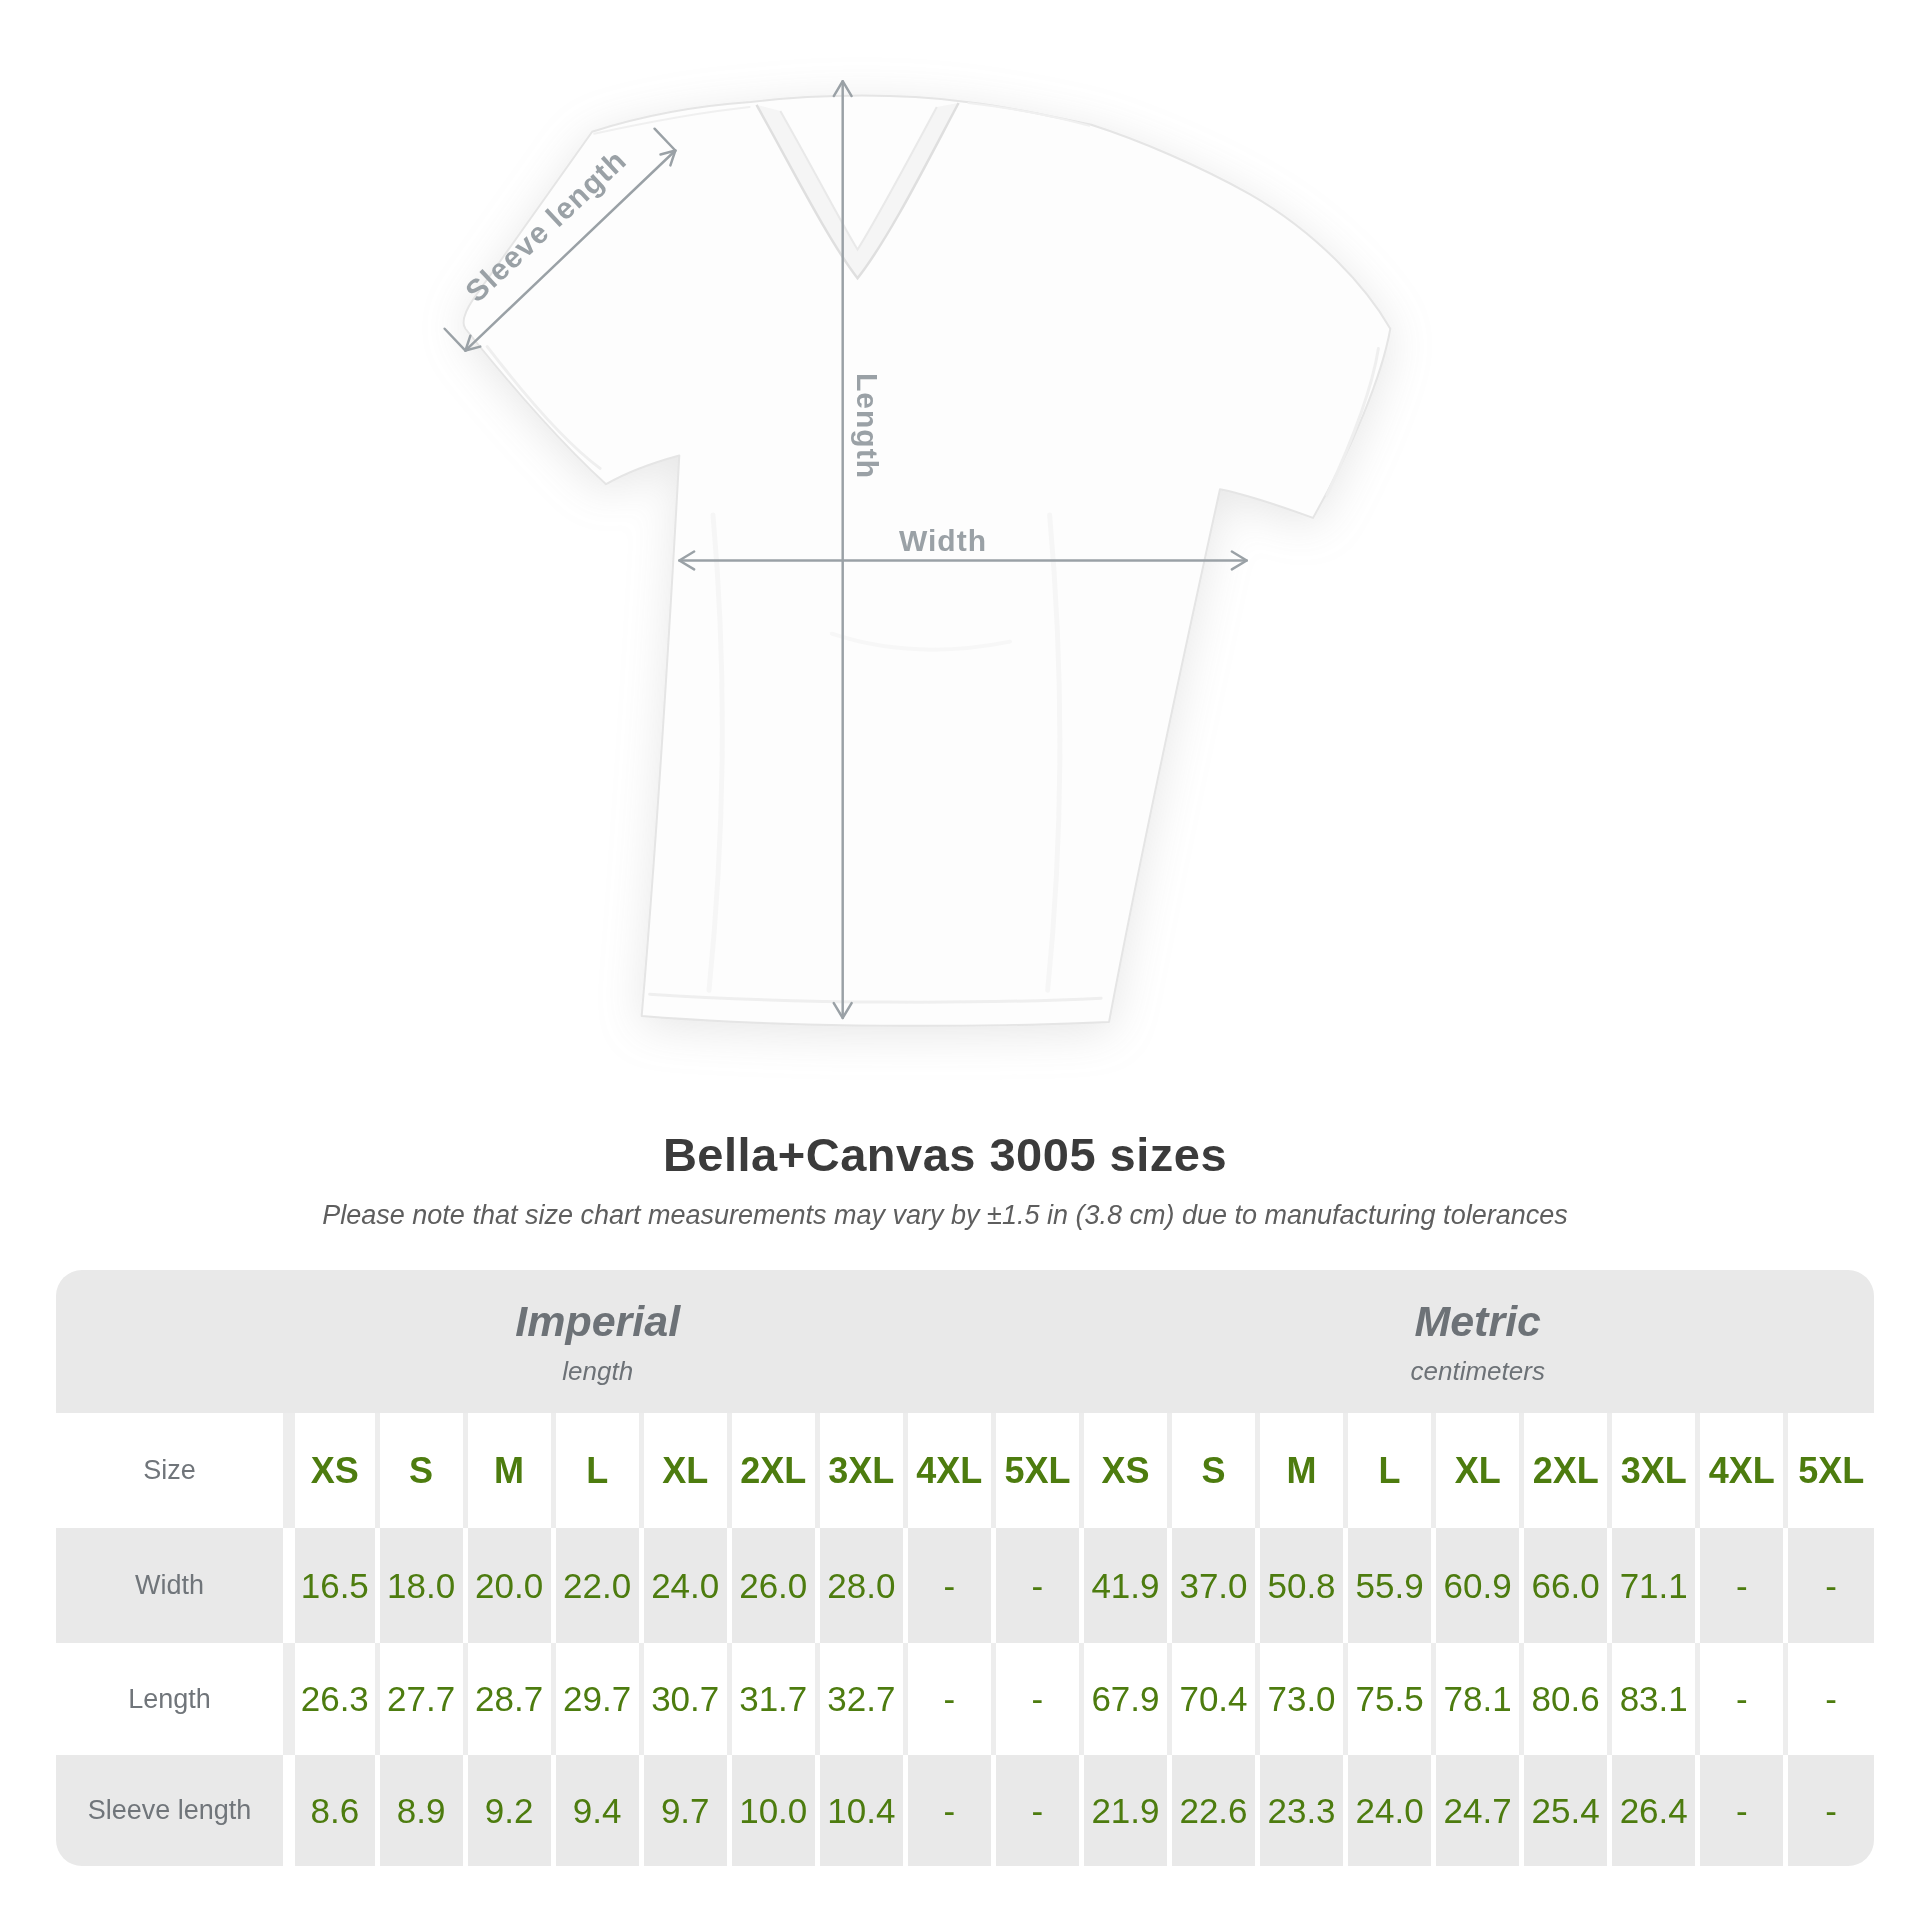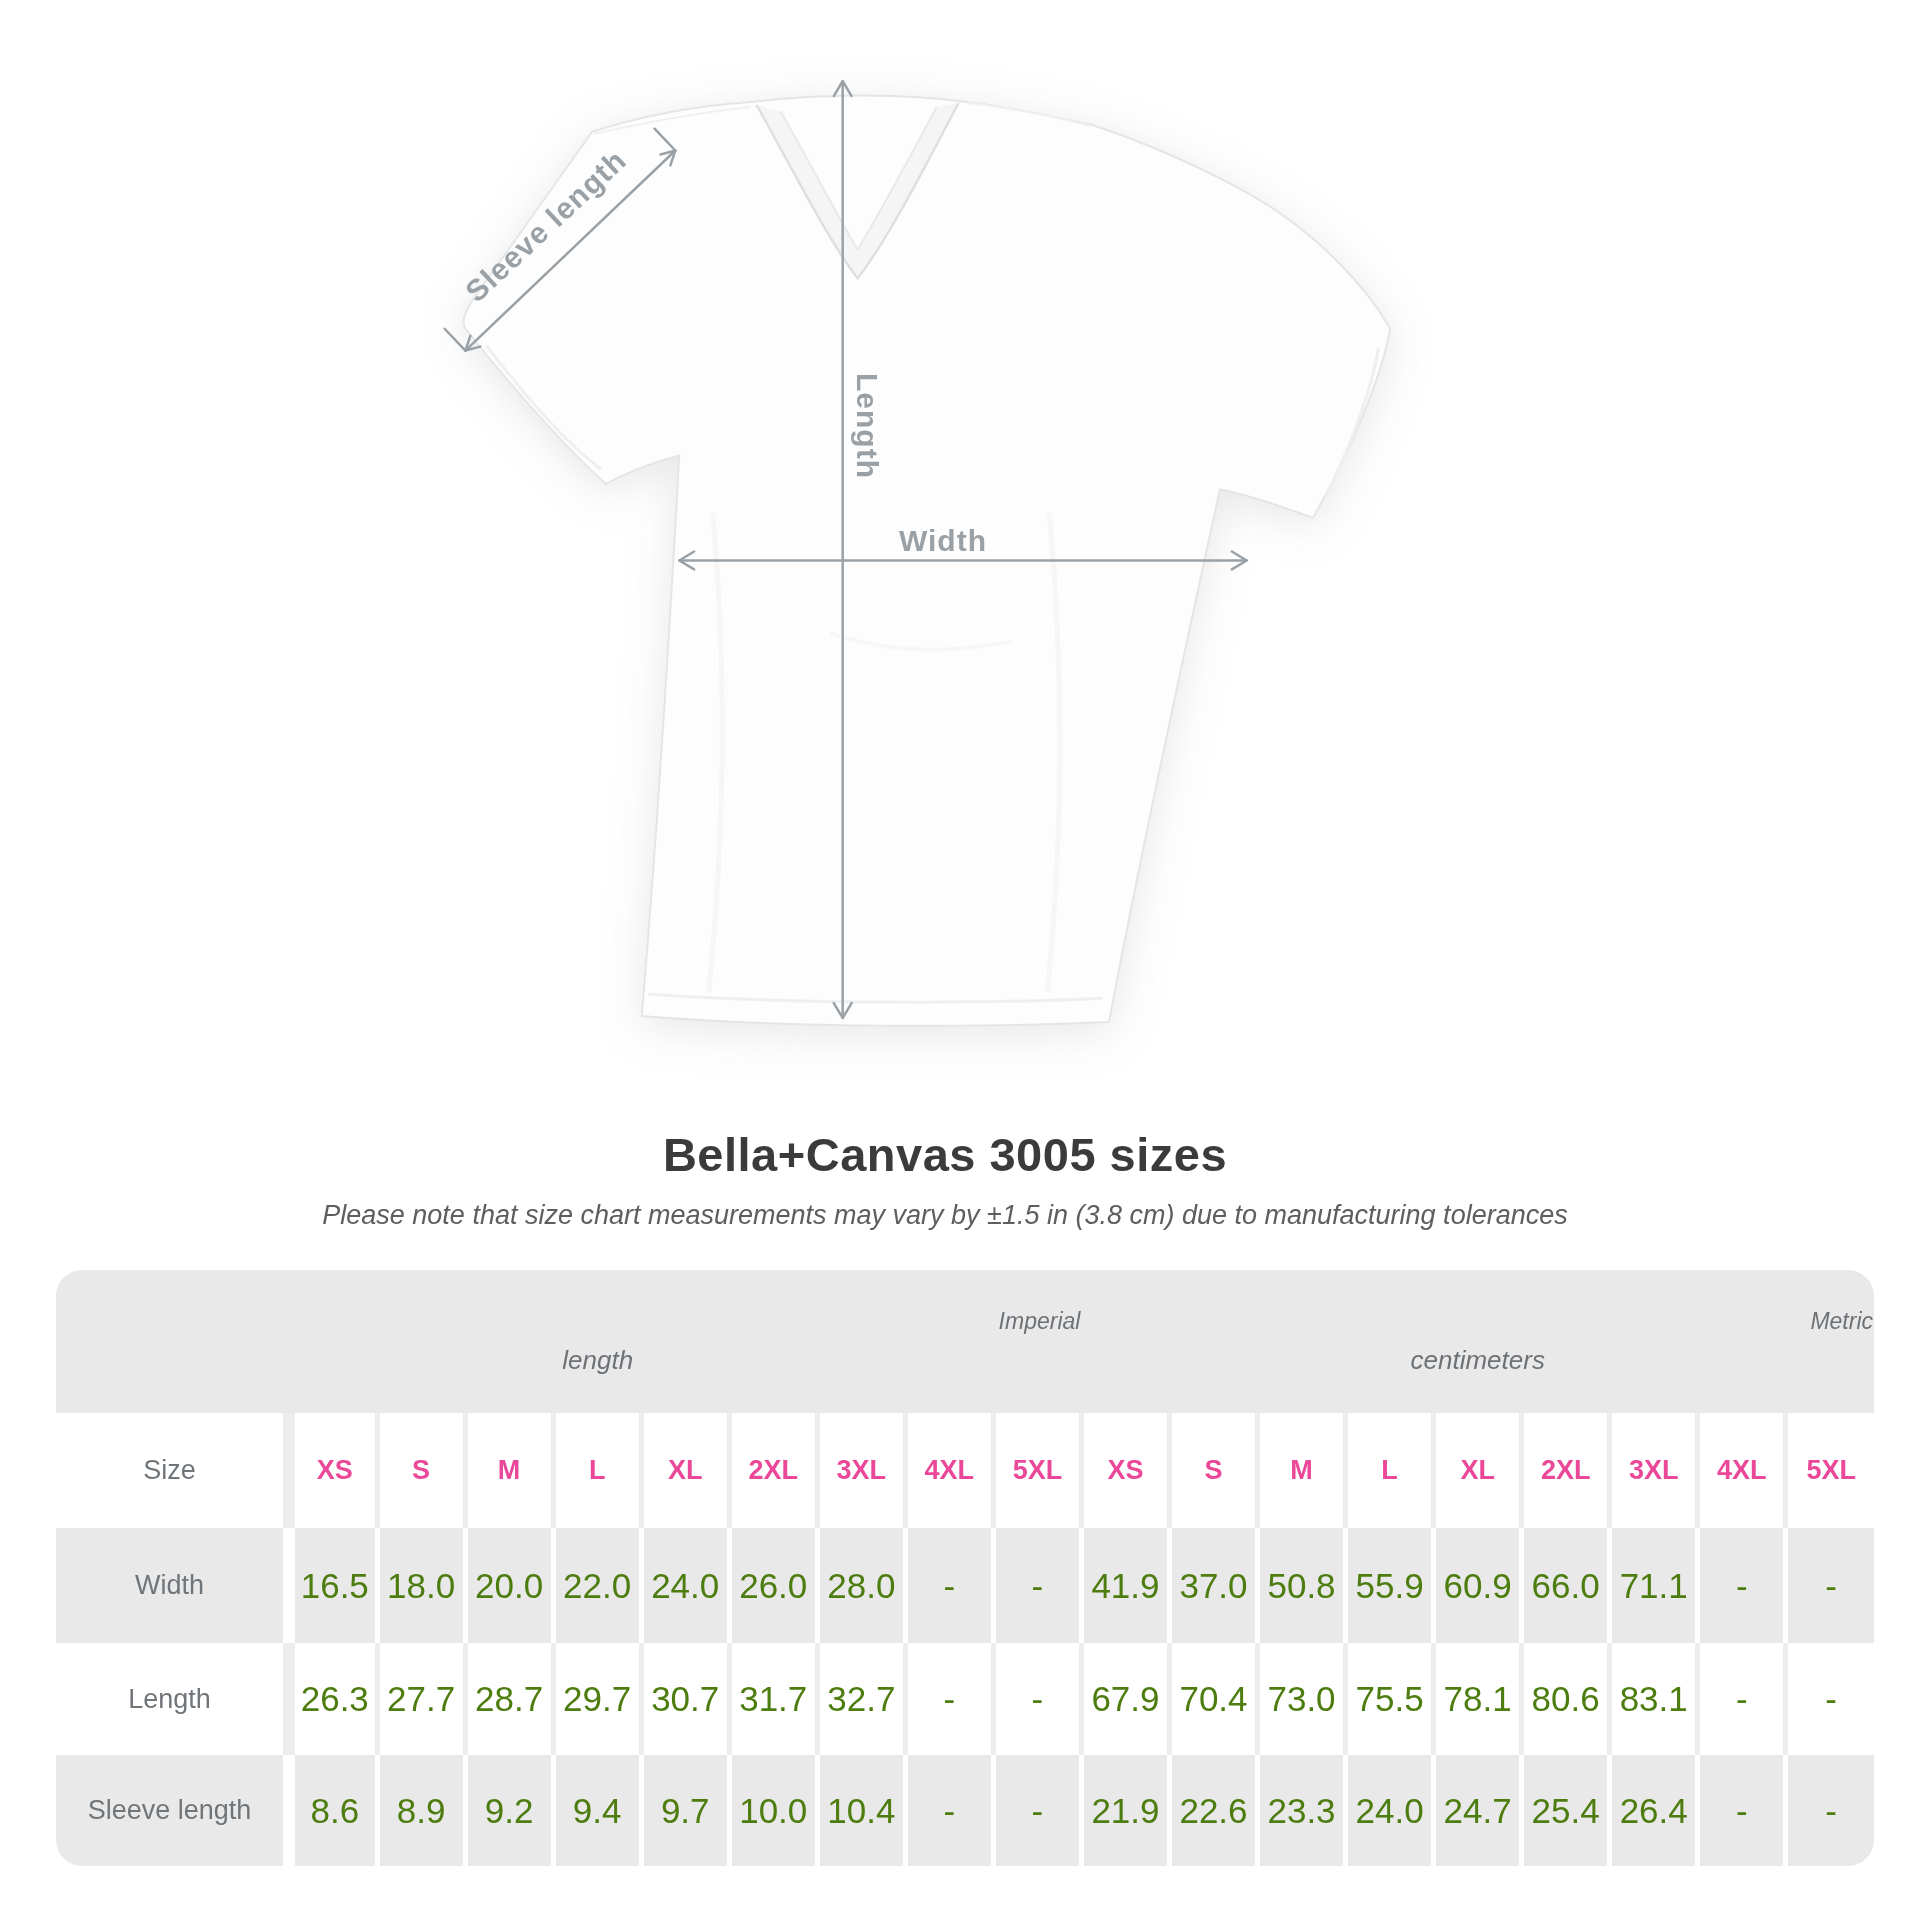--- a/index.html
+++ b/index.html
@@ -28,25 +28,25 @@
   .table-wrap{
     position:absolute;left:56px;top:1270px;width:1818px;
     border-radius:26px;overflow:hidden;background:#ffffff;
   }
   table{width:100%;border-collapse:collapse;table-layout:fixed;}
   col.labelcol{width:233px;}
 
   tr.band{height:143px;}
   tr.band td{background:#e9e9e9;text-align:center;vertical-align:middle;border:none;}
   tr.band td.imp{padding-left:59px;}
-  .group-title{font-size:23px;font-weight:normal;font-style:italic;color:#6d7277;text-align:right;}
+  .group-title{font-size:43px;font-weight:bold;font-style:italic;color:#6d7277;}
   .group-unit{font-size:26px;font-style:italic;color:#6d7277;margin-top:10px;}
 
   tr.hdr{height:115px;background:#ffffff;}
-  th{font-size:27px;font-weight:bold;color:#ec4899;text-align:center;vertical-align:middle;}
+  th{font-size:36px;font-weight:bold;color:#4d7c0f;text-align:center;vertical-align:middle;}
 
   tr.row-g{height:115px;background:#e9e9e9;}
   tr.row-w{height:112px;background:#ffffff;}
   tr.row-sl{height:111px;background:#e9e9e9;}
 
   td{text-align:center;vertical-align:middle;}
   td.val{font-size:35px;color:#4d7c0f;}
   .rlabel{font-size:27px;font-weight:normal;color:#70757a;}
 
   

